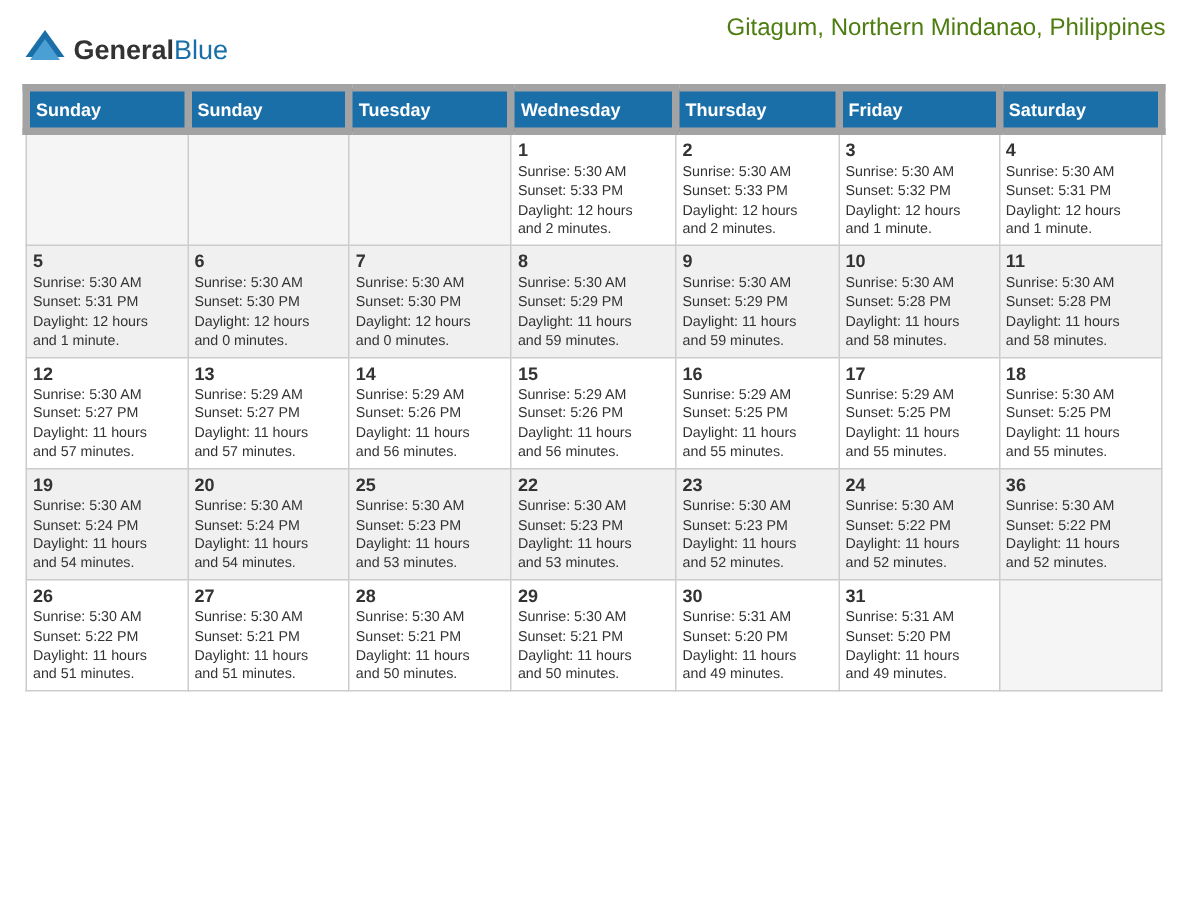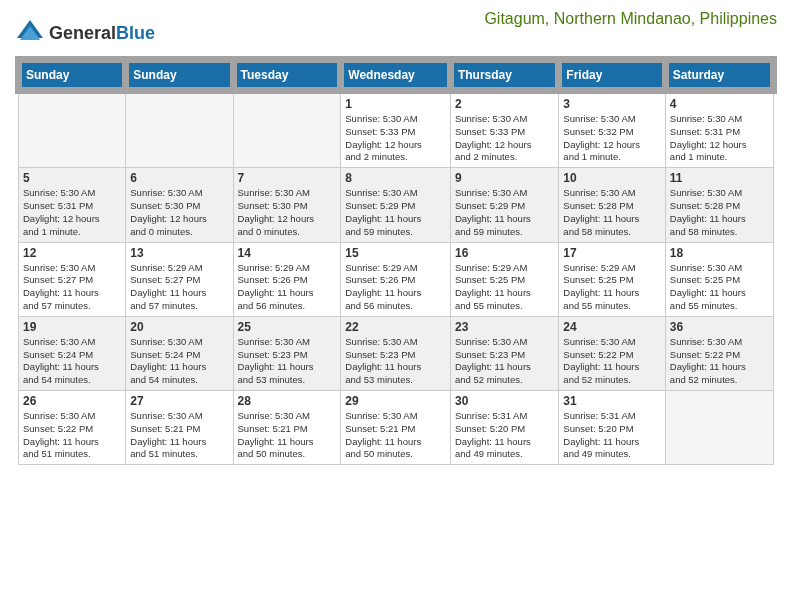--- a/index.html
+++ b/index.html
@@ -27,21 +27,21 @@
       line-height: 1;
       justify-content: flex-end;
     }
     .logo-general {
       font-size: 18px;
       font-weight: bold;
       color: #333;
     }
     .logo-blue {
       font-size: 18px;
-      font-weight: bold;
+      font-weight: normal;
       color: #1a6fa8;
     }
     .logo-icon {
       width: 30px;
       height: 30px;
       margin-right: 4px;
     }
     .title-block {
       text-align: right;
     }
@@ -59,21 +59,21 @@
       width: 100%;
       border-collapse: collapse;
     }
     .calendar th {
       background: #1a6fa8;
       color: #fff;
       font-size: 12px;
       font-weight: bold;
       padding: 5px 4px;
       text-align: left;
-      border: 7px solid #a3a3a3;
+      border: 5px solid #a3a3a3;
     }
     .calendar td {
       border: 1px solid #ccc;
       vertical-align: top;
       padding: 3px 4px;
       font-size: 10px;
       color: #333;
       width: 113px;
       min-height: 80px;
       background: #fff;

